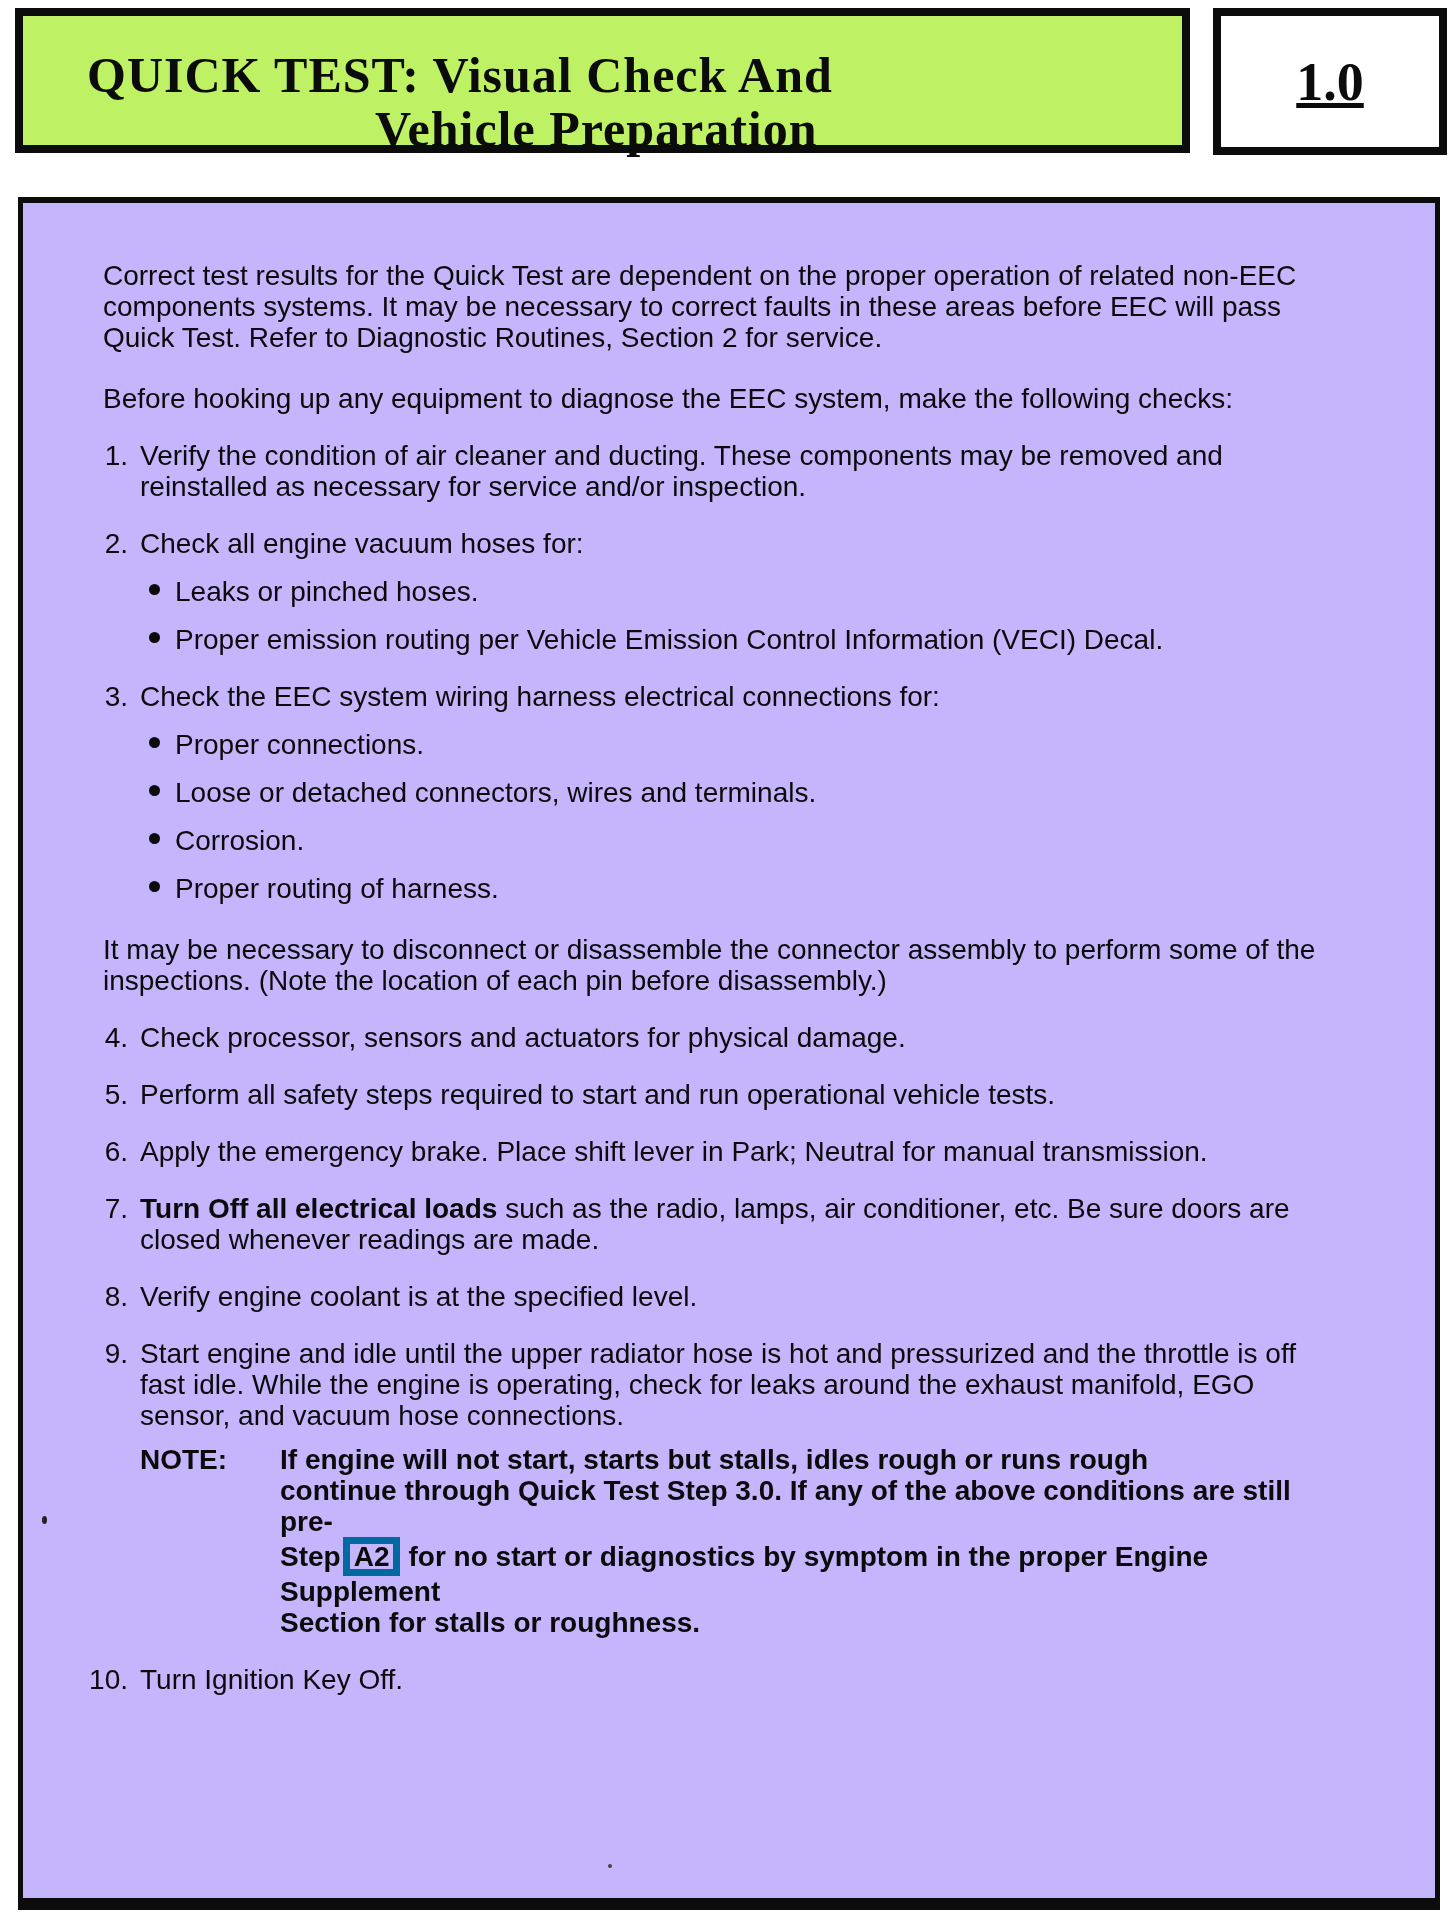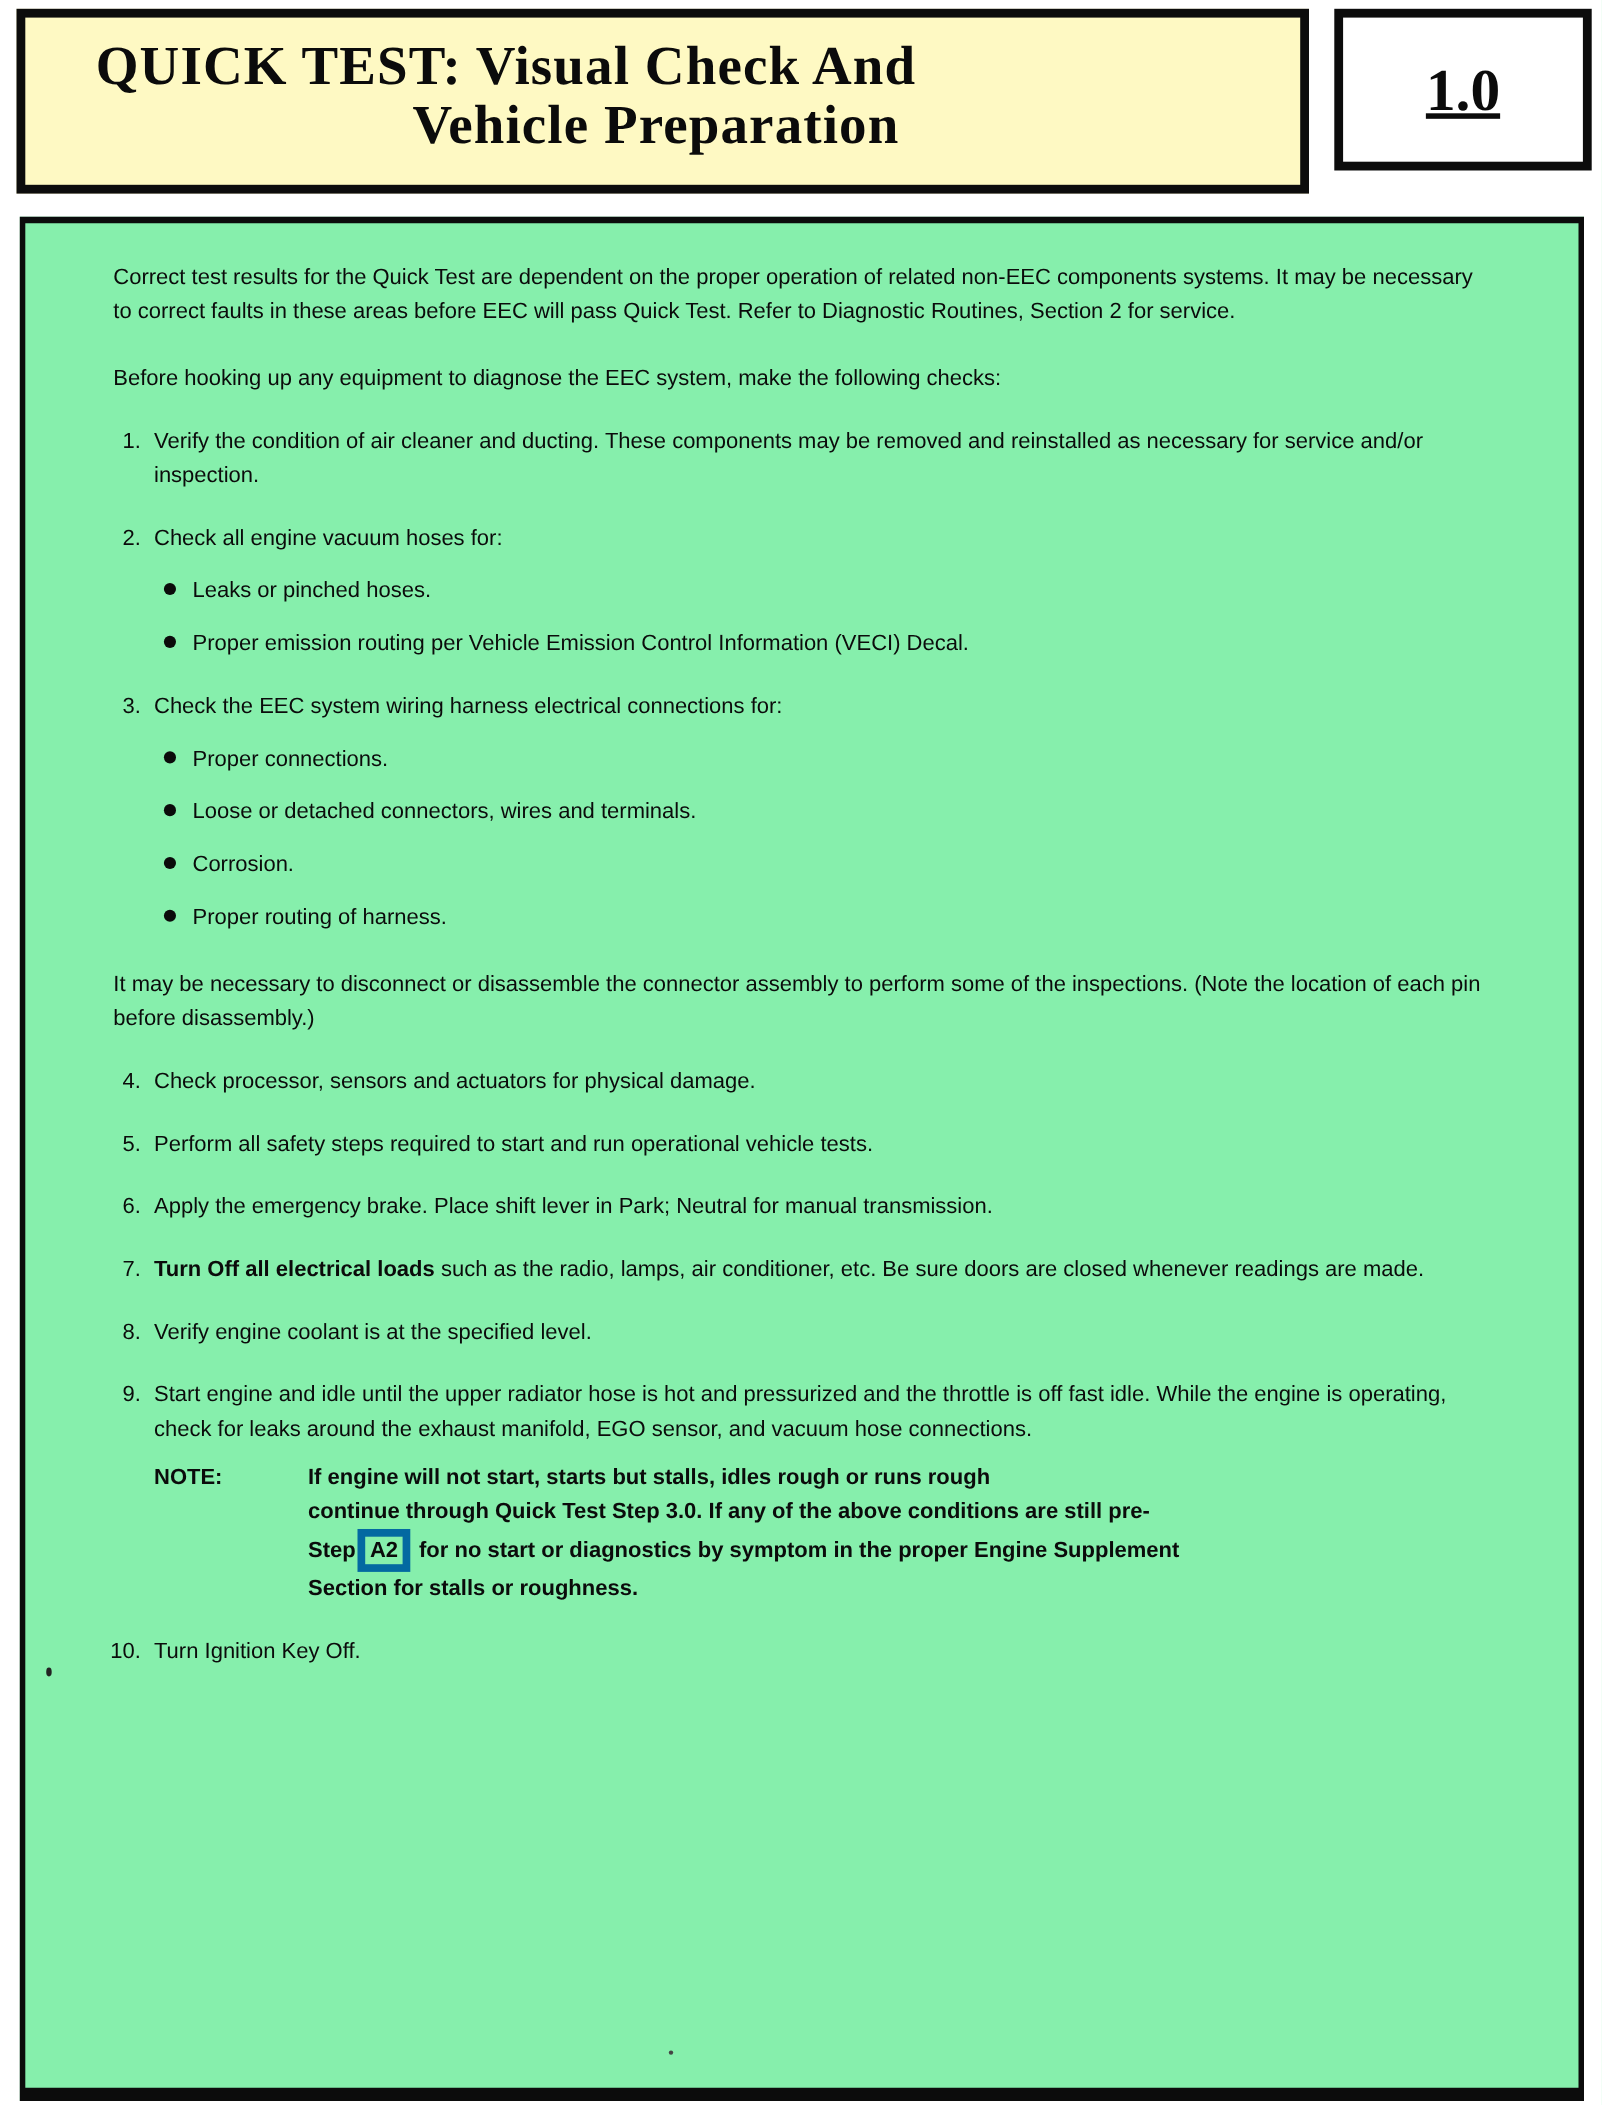--- a/index.html
+++ b/index.html
@@ -4,43 +4,43 @@
 <style>
   * { margin:0; padding:0; box-sizing:border-box; }
   html,body { background:#ffffff; }
   .page {
     position:relative; width:1456px; height:1914px; background:#ffffff;
     font-family:"Liberation Sans", sans-serif; color:#0b0b0b; overflow:hidden;
   }
   
   .header-row { position:absolute; top:8px; left:15px; display:flex; }
   .title-box {
-    width:1175px; height:168px; border:8px solid #0c0c0c; background:#fef9c3;
-    padding-top:16px;
+    width:1175px; height:145px; border:8px solid #0c0c0c; background:#bef264;
+    padding-top:32px;
   }
   .title-line {
     font-family:"Liberation Serif", serif; font-weight:700;
     font-size:50px; line-height:54px; letter-spacing:1px; white-space:nowrap;
   }
   .title-line1 { margin-left:64px; }
   .title-line2 { margin-left:352px; }
   .section-box {
     width:234px; height:147px; margin-left:23px; border:8px solid #0c0c0c;
     display:flex; align-items:center; justify-content:center; background:#fff;
   }
   .section-number {
     font-family:"Liberation Serif", serif; font-weight:700; font-size:54px;text-decoration:underline;
   }
   
   .main-box {
     position:absolute; left:18px; top:197px; width:1422px; height:1713px;
-    border-style:solid; border-color:#0c0c0c; background:#86efac;
+    border-style:solid; border-color:#0c0c0c; background:#c4b5fd;
     border-width:6px 5px 12px 5px;
-    padding:34px 88px 0 80px;
-    font-size:20px; line-height:31px;
+    padding:57px 88px 0 80px;
+    font-size:28px; line-height:31px;
   }
   .para { margin-top:30px; }
   .para:first-child { margin-top:0; }
   
   .step { display:flex; margin-top:26px; }
   .step-num { width:60px; flex:none; margin-left:-35px; text-align:right; white-space:nowrap; }
   .step-body { flex:1; padding-left:12px; }
   
   .bullet { display:flex; margin-top:17px; align-items:flex-start; }
   .bullet-dot {

